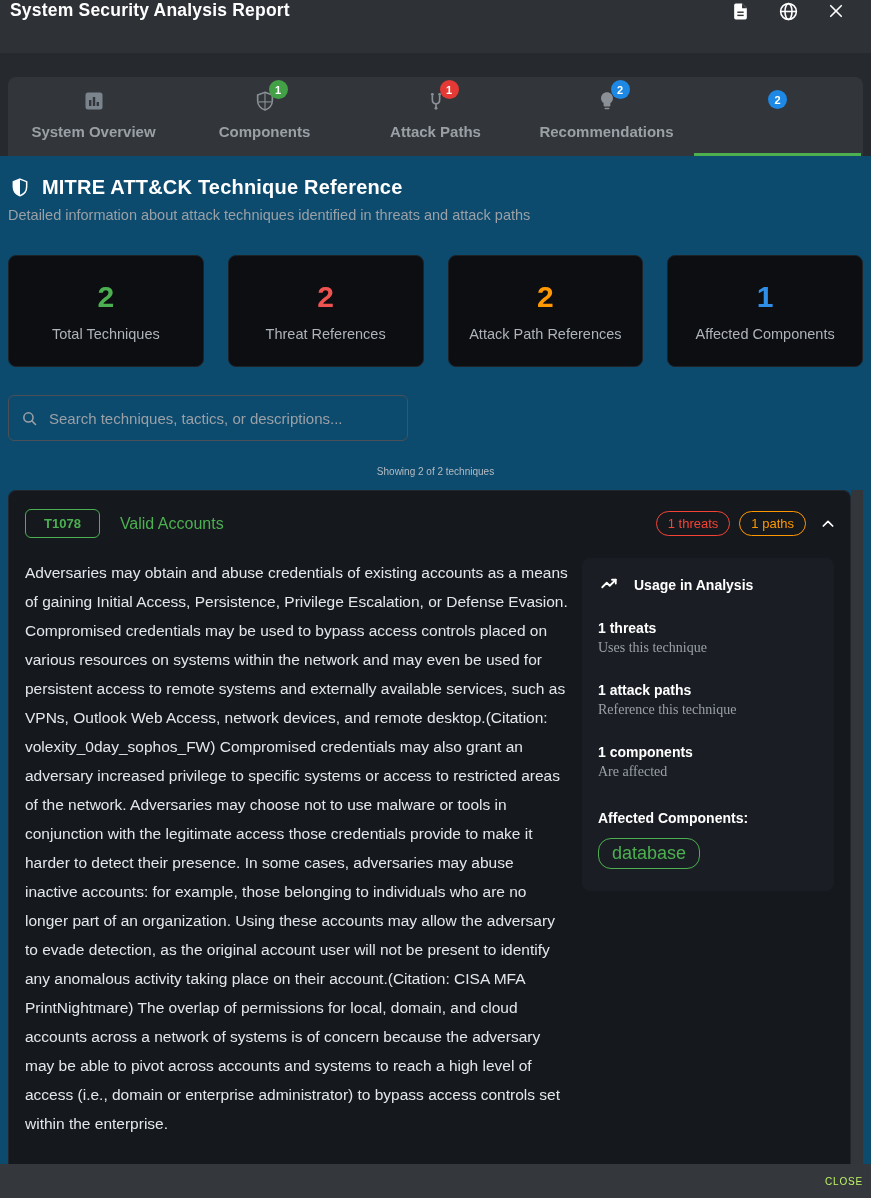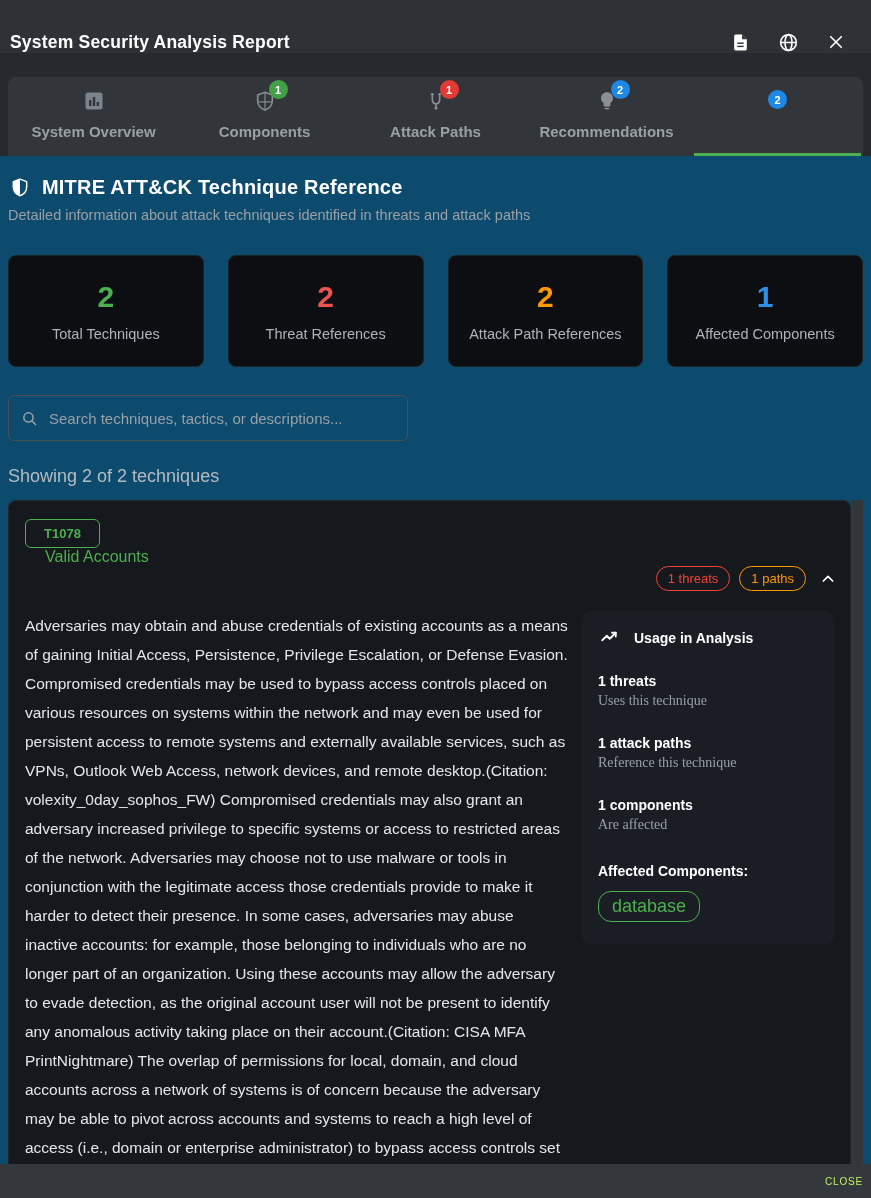--- a/index.html
+++ b/index.html
@@ -10,21 +10,21 @@
     font-family: "Liberation Sans", sans-serif;
     overflow: hidden;
     color: #e8eaed;
   }
   svg { display: block; }
 
   
   .titlebar {
     position: absolute; top: 0; left: 0; right: 0; height: 53px;
     background: #2e3136;
-    display: flex; align-items: flex-end;
+    display: flex; align-items: flex-start;
     padding: 0 24px 0 10px;
   }
   .titlebar h1 { font-size: 17.5px; font-weight: 700; color: #ffffff; letter-spacing: .2px; }
   .titlebar .spacer { flex: 1; }
   .tb-icon { width: 22px; height: 22px; margin-left: 26px; cursor: pointer; display:flex; align-items:center; justify-content:center; }
 
   
   .tabbar {
     position: absolute; top: 77px; left: 8px; right: 8px; height: 79px;
     background: #32363b;
@@ -91,42 +91,41 @@
     padding: 0 12px; gap: 11px;
     background: transparent;
   }
   .searchbox input {
     flex: 1; background: transparent; border: none; outline: none;
     font-family: "Liberation Sans", sans-serif;
     font-size: 15px; color: #e8eaed;
   }
   .searchbox input::placeholder { color: #9aa0a6; opacity: 1; }
 
-  .showing { margin-top: 25px; font-size: 18px; color: #b6bbc1; }
+  .showing { margin-top: 25px; font-size: 10px; color: #b6bbc1; text-align: center; }
 
   
   .tech-wrap { position: relative; flex: 1; margin-top: 13px; overflow: hidden; }
   .scroll-strip {
     position: absolute; top: 0; bottom: 0; right: -8px; width: 20px;
     background: #33373c;
   }
   .tech-card {
     height: 100%;
     margin-right: 12px;
     background: #15181d;
     border: 1px solid #23272d;
     border-bottom: none;
     border-radius: 8px 8px 0 0;
     overflow: hidden;
   }
   .tech-header {
-    display: flex; align-items: flex-start;
+    display: flex; align-items: center;
     padding: 18px 14px 0 16px;
     cursor: pointer;
-    flex-direction: column;
   }
   .tech-id {
     border: 1px solid #4caf50; color: #4caf50;
     border-radius: 6px;
     font-size: 13px; font-weight: 700;
     padding: 6px 18px;
   }
   .tech-name { margin-left: 20px; font-size: 16px; font-weight: 500; color: #4caf50; }
   .tech-header .right { margin-left: auto; display: flex; align-items: center; gap: 9px; }
   .pill {

